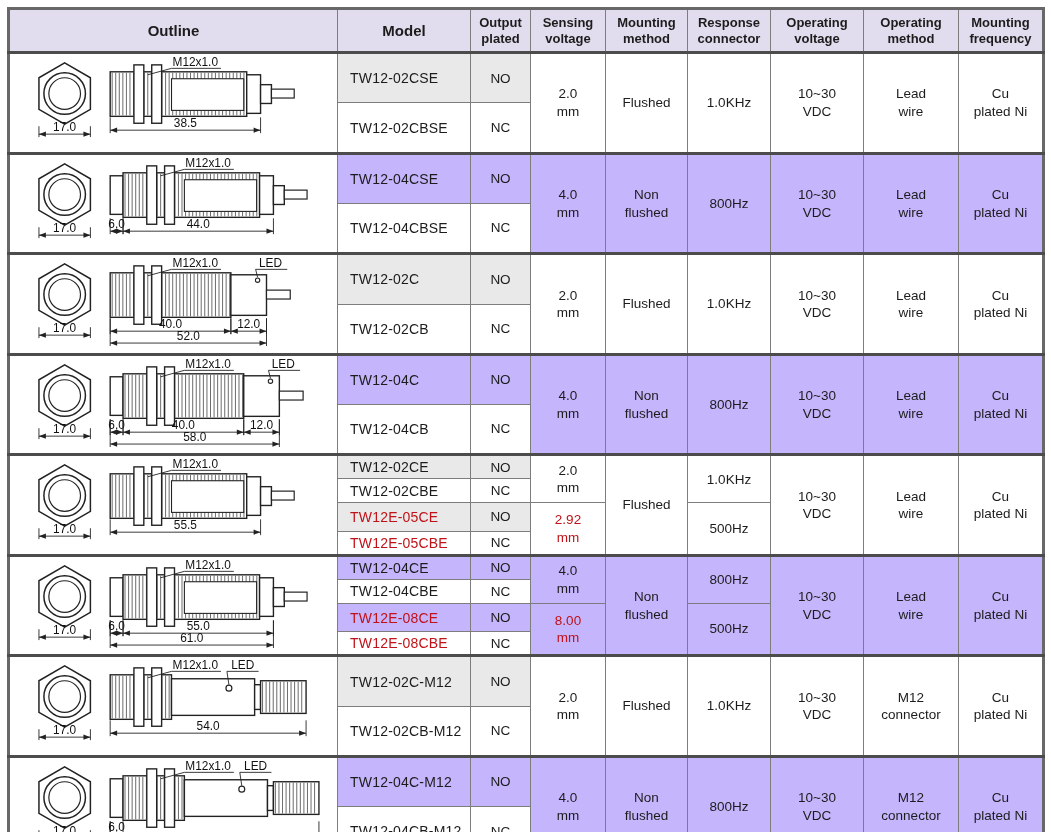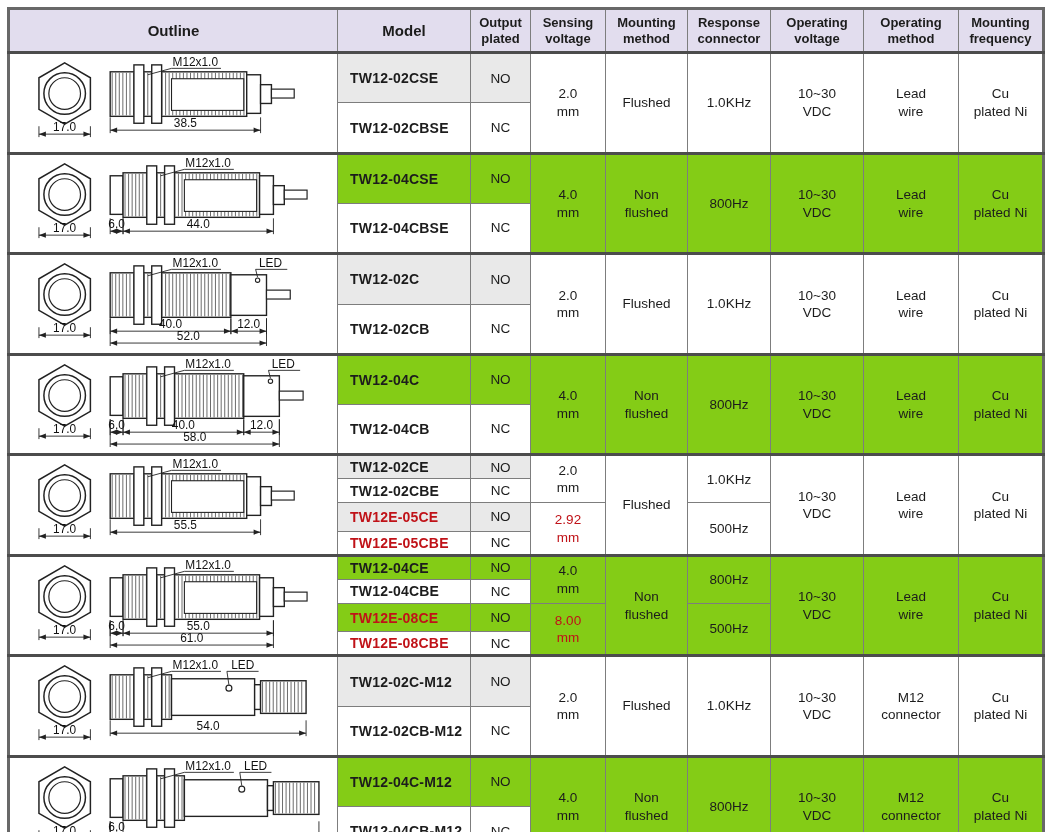--- a/index.html
+++ b/index.html
@@ -7,22 +7,22 @@
   .page{padding:7px;}
   table{border-collapse:collapse;table-layout:fixed;width:1035px;border:3px solid #686868;}
   th,td{border:1px solid #7d7d7d;overflow:hidden;}
   thead th{
     background:#e2ddee;font-weight:bold;font-size:13px;line-height:1.2;
     padding:5px 1px;border-bottom:3px solid #4c4c4c;text-align:center;
   }
   thead th.big{font-size:15px;}
   tbody.group tr:first-child td{border-top:3px solid #4c4c4c;}
   td{text-align:center;font-size:13.5px;line-height:1.3;padding:1px 2px;vertical-align:middle;background:#fff;}
-  td.model-cell{text-align:left;padding-left:12px;font-weight:bold;font-size:14px;letter-spacing:.2px;}
-  td.cell-lav{background:#84cc16;}
+  td.model-cell{text-align:left;padding-left:12px;font-weight:normal;font-size:14px;letter-spacing:.2px;}
+  td.cell-lav{background:#c4b5fd;}
   td.cell-grey{background:#e9e9e9;}
   td.cell-white{background:#ffffff;}
   td.red, .red{color:#c01218;}
   td.outline-cell{background:#fff;padding:0;}
   svg text{font-family:"Liberation Sans","DejaVu Sans",sans-serif;}
 </style>
 </head>
 <body>
 
 <div class="page">

